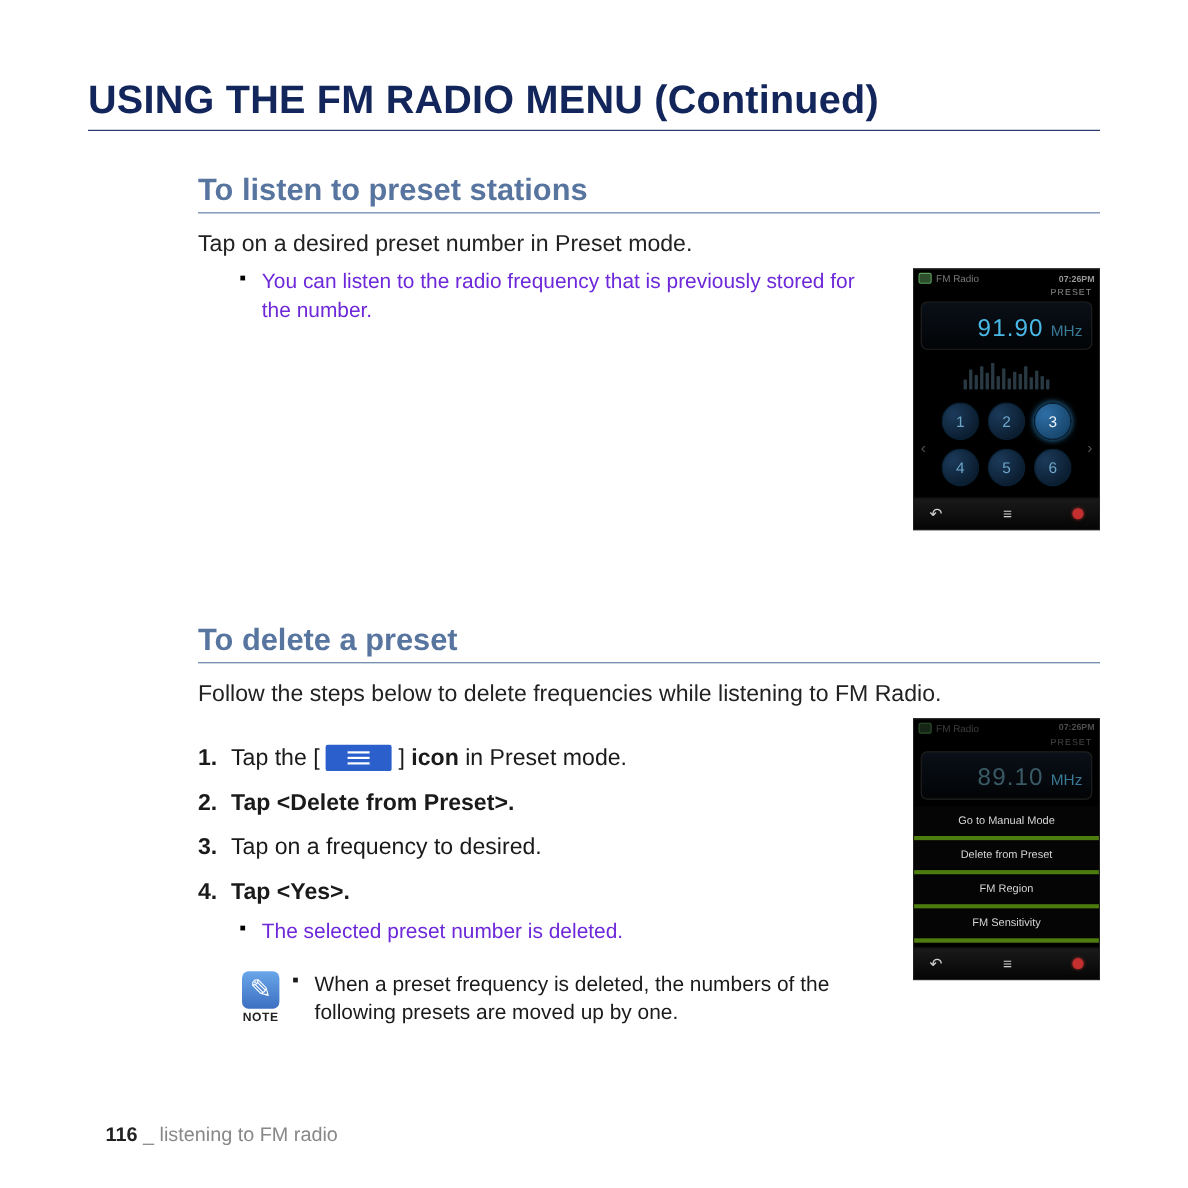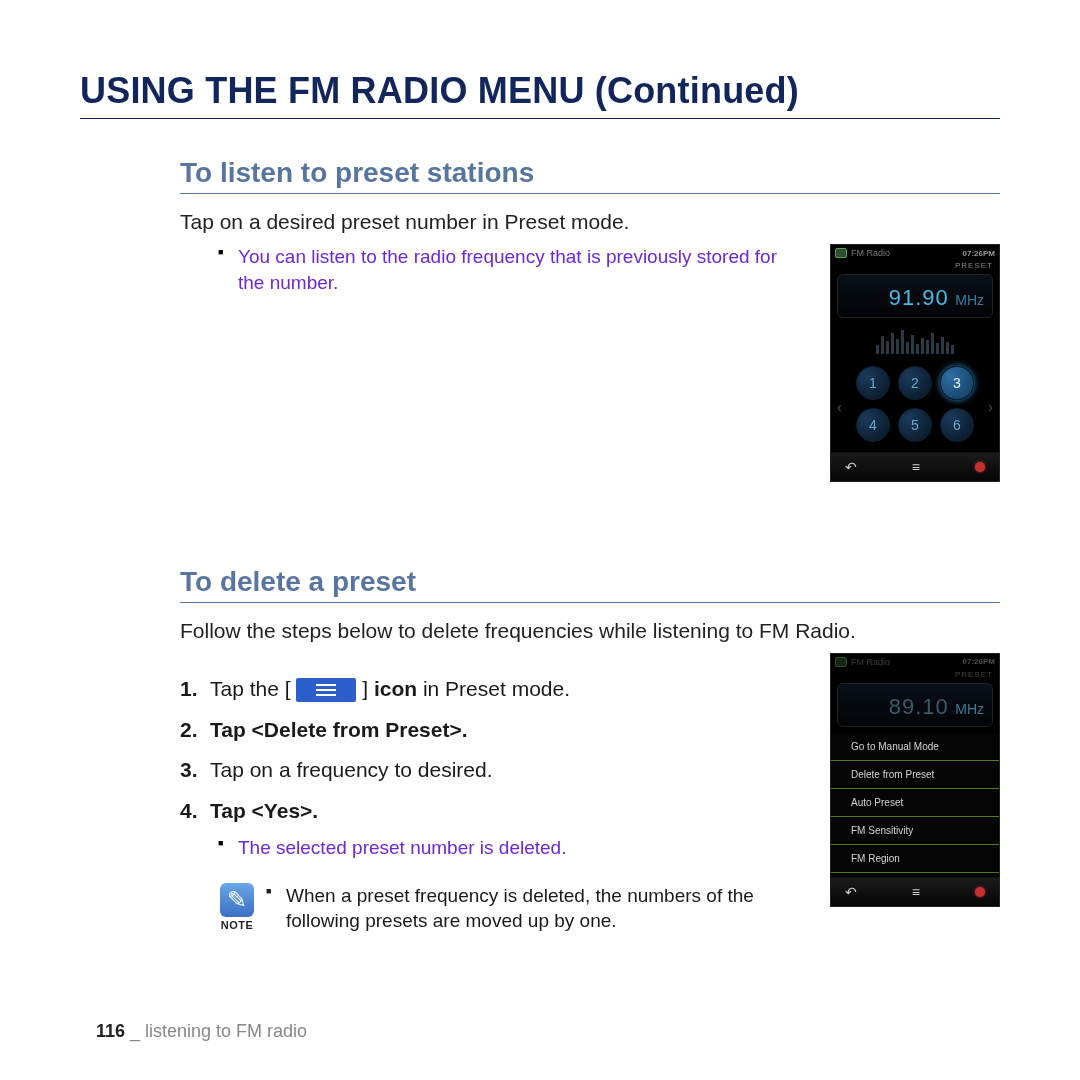--- a/index.html
+++ b/index.html
@@ -140,21 +140,21 @@
     display:flex; align-items:center; justify-content:center;
     color:#6ea6c8; font-size:14px;
   }
   .preset-btn.active { background: radial-gradient(circle at 30% 30%, #2e6ea6, #103a5a); color:#eaf4fb; box-shadow:0 0 6px #2d8ece; }
   .arrow{ position:absolute; top:50%; transform:translateY(-50%); color:#555; font-size:14px;}
   .arrow.l{left:6px;} .arrow.r{right:6px;}
   .dev-bottom{ display:flex; justify-content:space-between; align-items:center; padding:6px 14px; border-top:1px solid #111; background:linear-gradient(#1a1a1a,#050505);}
   .dev-bottom .bicon{ color:#cfcfcf; font-size:14px;}
   .rec-dot{ width:10px;height:10px; border-radius:50%; background:#c43030; box-shadow:0 0 3px #c43030;}
   .menu-list { margin:2px 0 4px 0;}
-  .menu-item { color:#d5d5d5; font-size:10px; padding:8px 20px; border-bottom:1px solid #4d7c0f; background:#050505;}
+  .menu-item { color:#d5d5d5; font-size:10px; padding:8px 4px; border-bottom:4px solid #4d7c0f; background:#050505;text-align:center;}
   .device.dim .dev-top, .device.dim .preset-lbl { opacity:0.5; }
 </style>
 </head>
 <body>
 
 <h1 class="page-title">USING THE FM RADIO MENU (Continued)</h1>
 
 <div class="content-indent">
 
   <h2 class="section-title">To listen to preset stations</h2>
@@ -256,23 +256,22 @@
           <span class="dev-time">07:26PM</span>
         </div>
         <div class="preset-lbl">PRESET</div>
         <div class="freq-box">
           <span class="freq-val dim">89.10</span>
           <span class="freq-unit">MHz</span>
         </div>
         <div class="menu-list">
           <div class="menu-item">Go to Manual Mode</div>
           <div class="menu-item">Delete from Preset</div>
-          <div class="menu-item">Auto Preset</div>
+          <div class="menu-item">FM Region</div>
           <div class="menu-item">FM Sensitivity</div>
-          <div class="menu-item">FM Region</div>
         </div>
         <div class="dev-bottom">
           <span class="bicon">↶</span>
           <span class="bicon">≡</span>
           <span class="rec-dot"></span>
         </div>
       </div>
     </div>
   </div>
 

